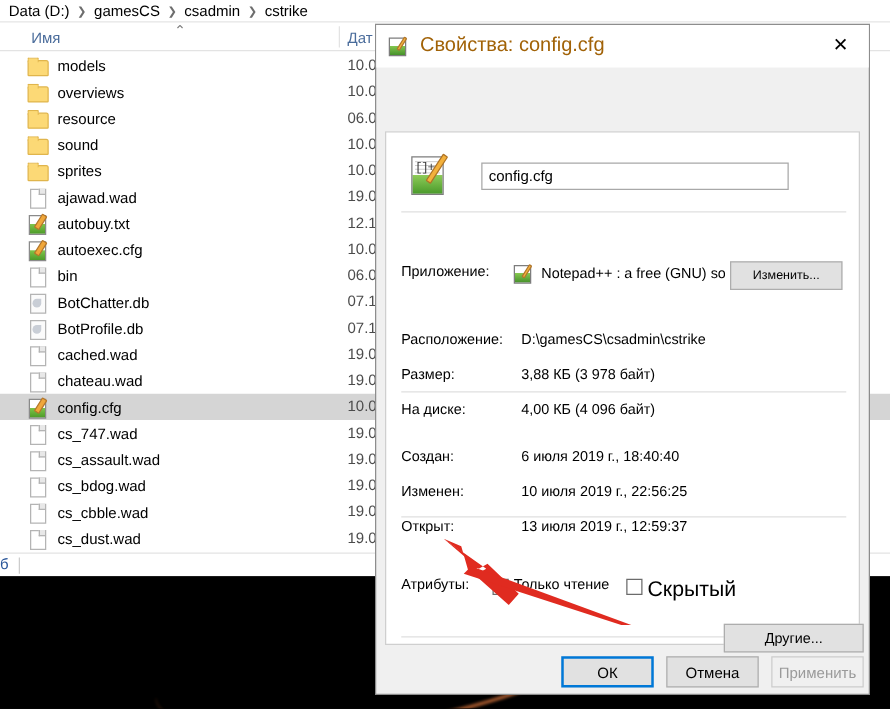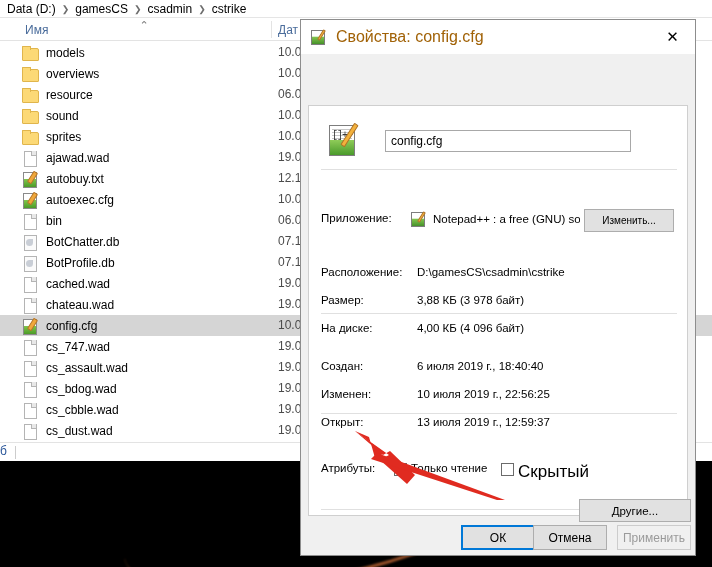--- a/index.html
+++ b/index.html
@@ -538,21 +538,21 @@
     height: 25px;
     background: #e1e1e1;
     border: 1px solid #adadad;
     font-size: 12px;
     color: #000;
     display: flex;
     align-items: center;
     justify-content: center;
   }
   #btn-ok {
-    left: 160px; width: 74px;
+    left: 148px; width: 74px;
     background: #e1e1e1;
     border: 2px solid #0078d7;
   }
   #btn-cancel { left: 232px; width: 74px; }
   #btn-apply {
     left: 316px; width: 74px;
     color: #9a9a9a;
     border: 1px solid #cccccc;
     background: #f0f0f0;
   }

